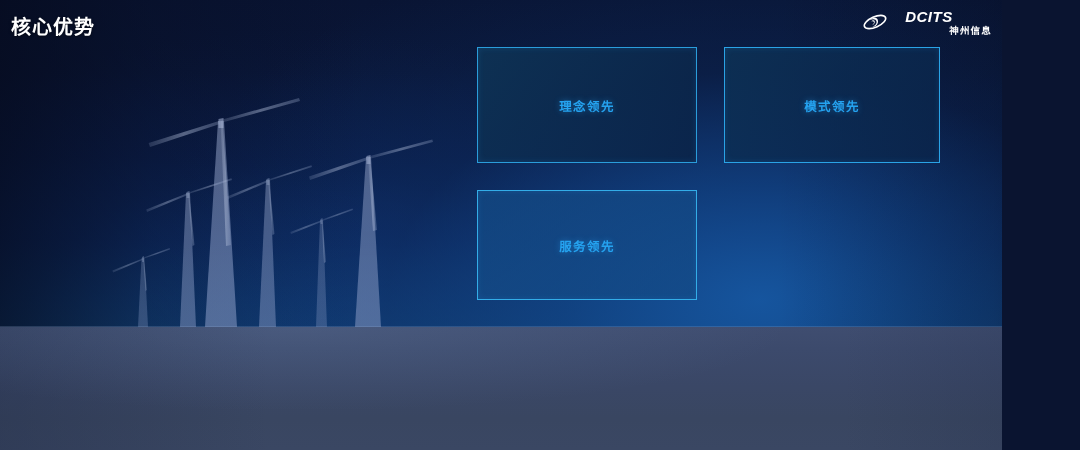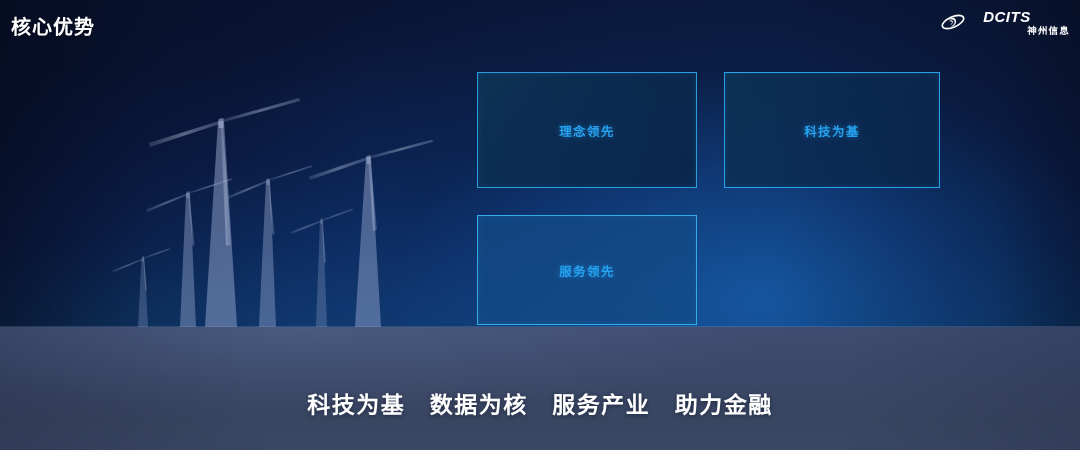--- a/index.html
+++ b/index.html
@@ -7,21 +7,21 @@
     margin: 0;
     padding: 0;
     background: #0a1430;
   }
   body {
     font-family: "Liberation Sans", "DejaVu Sans", sans-serif;
   }
 
   #slide {
     position: relative;
-    width: 1080px;
+    width: 1002px;
     height: 450px;
     overflow: hidden;
     background: #be185d;
   }
 
   
   .sky {
     position: absolute;
     left: 0; top: 0;
     width: 1080px;
@@ -144,21 +144,21 @@
     color: #ffffff;
     letter-spacing: 1.2px;
     margin-top: 2px;
     margin-left: 44px;
   }
 
   
   .cards {
     position: absolute;
     left: 477px;
-    top: 72px;
+    top: 47px;
     width: 449px;
     height: 240px;
     display: grid;
     grid-template-columns: 220px 216px;
     grid-template-rows: 116px 110px;
     column-gap: 13px;
     row-gap: 13px;
     gap: 27px;
   }
   .card {
@@ -321,25 +321,24 @@
     </span>
   </div>
 
   <div class="cards">
 
     <div class="card card-1">
       <span class="card-label">理念领先</span>
     </div>
 
     <div class="card card-2">
-      <span class="card-label">科技为基</span>
+      <span class="card-label">模式领先</span>
     </div>
 
 
     <div class="card card-4">
       <span class="card-label">服务领先</span>
     </div>
 
   </div>
 
-  <div class="tagline">科技为基　数据为核　服务产业　助力金融</div>
 
 </div>
 
 </body></html>

